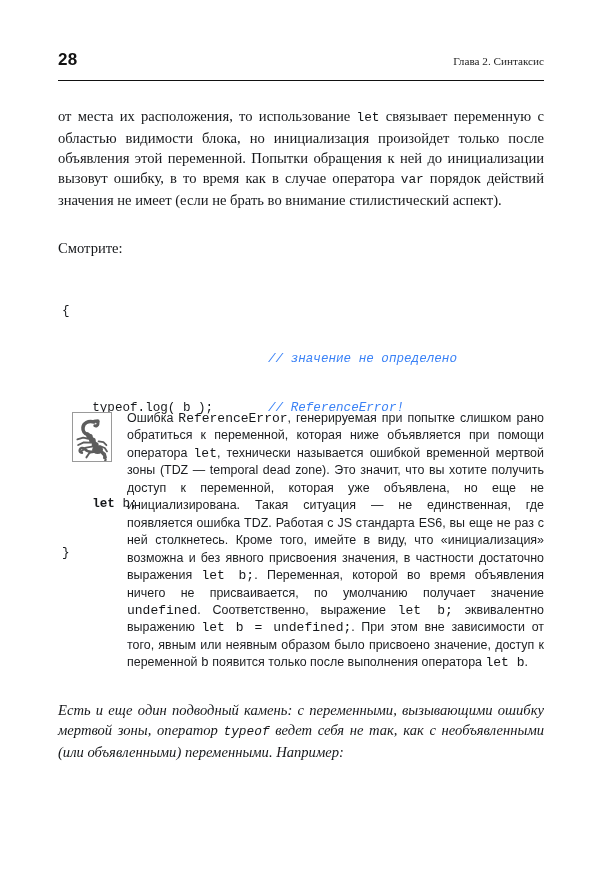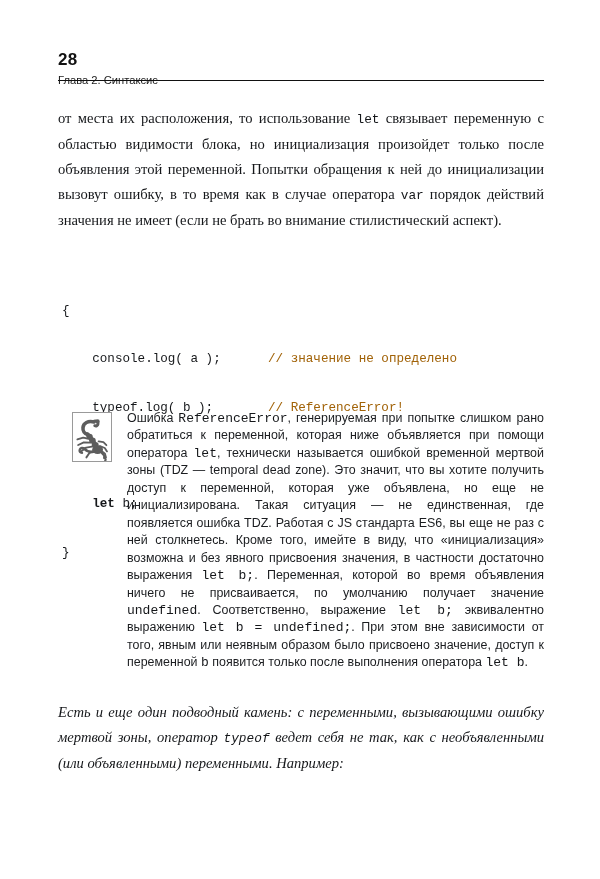--- a/index.html
+++ b/index.html
@@ -27,52 +27,51 @@
   
   .runhead {
     position: absolute;
     left: 58px;
     top: 50px;
     width: 486px;
     height: 24px;
     display: flex;
     align-items: baseline;
     justify-content: space-between;
-    flex-direction: column;
   }
   .folio {
     font-family: "Liberation Sans", "DejaVu Sans", sans-serif;
     font-weight: bold;
     font-size: 17px;
     line-height: 20px;
     color: #111111;
     letter-spacing: 0.2px;
   }
   .runhead-title {
-    font-family: Liberation Sans, sans-serif;
+    font-family: Liberation Serif, serif;
     font-size: 11.2px;
     line-height: 20px;
     color: #1d1d1d;
   }
   .runrule {
     position: absolute;
     left: 58px;
     top: 80px;
     width: 486px;
     height: 0;
     border-top: 1.6px solid #111111;
   }
 
   
   .textblock {
     position: absolute;
     left: 58px;
     width: 486px;
     font-size: 14.6px;
-    line-height: 25px;
+    line-height: 20px;
     text-align: justify;
     text-justify: inter-word;
     color: #15171a;
   }
   .p1 { top: 106px; }
   .p-see { top: 238px; text-align: left; }
   .p-last { top: 700px; font-style: italic; }
 
   code, .mono {
     font-family: "Liberation Mono", "DejaVu Sans Mono", monospace;
@@ -90,21 +89,22 @@
     font-size: 12.6px;
     line-height: 16.1px;
     color: #16181b;
     white-space: pre;
   }
   .codeline { height: 16.1px; position: relative; }
   .codeline .cm {
     position: absolute;
     left: 206px;
     top: 0;
-    color: #a16207;
+    font-style: italic;
+    color: #3b82f6;
   }
   .kw { font-weight: bold; }
   .blank { height: 16.1px; }
 
   
   .note {
     position: absolute;
     left: 62px;
     top: 410px;
     width: 482px;
@@ -156,24 +156,25 @@
   <div class="runhead">
     <div class="folio">28</div>
     <div class="runhead-title">Глава 2. Синтаксис</div>
   </div>
   <div class="runrule"></div>
 
   <div class="textblock p1">
     <span>от места их расположения, то использование </span><code>let</code><span> связывает переменную с областью видимости блока, но инициализация произойдет только после объявления этой переменной. Попытки обращения к ней до инициализации вызовут ошибку, в то время как в случае оператора </span><code>var</code><span> порядок действий значения не имеет (если не брать во внимание стилистический аспект).</span>
   </div>
 
+  <div class="textblock p-see">Смотрите:</div>
 
   <div class="codeblock">
     <div class="codeline"><span>{</span></div>
-    <div class="codeline"><span>    console.log( a );</span><span class="cm">// значение не определено</span></div>
+    <div class="codeline"><span class="cm">// значение не определено</span></div>
     <div class="codeline"><span>    typeof.log( b );</span><span class="cm">// ReferenceError!</span></div>
     <div class="blank"></div>
     <div class="codeline"><span>    </span><span class="kw">let</span><span> b;</span></div>
     <div class="codeline"><span>}</span></div>
   </div>
 
   <div class="note">
     <div class="note-icon">
       <div class="frame"></div>
       <svg viewBox="0 0 46 46" xmlns="http://www.w3.org/2000/svg" aria-hidden="true">

